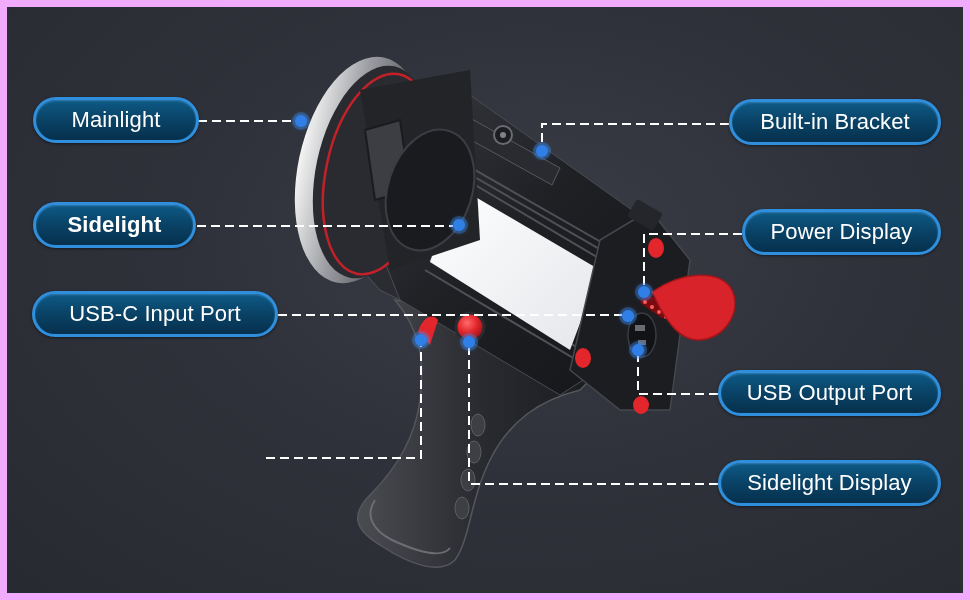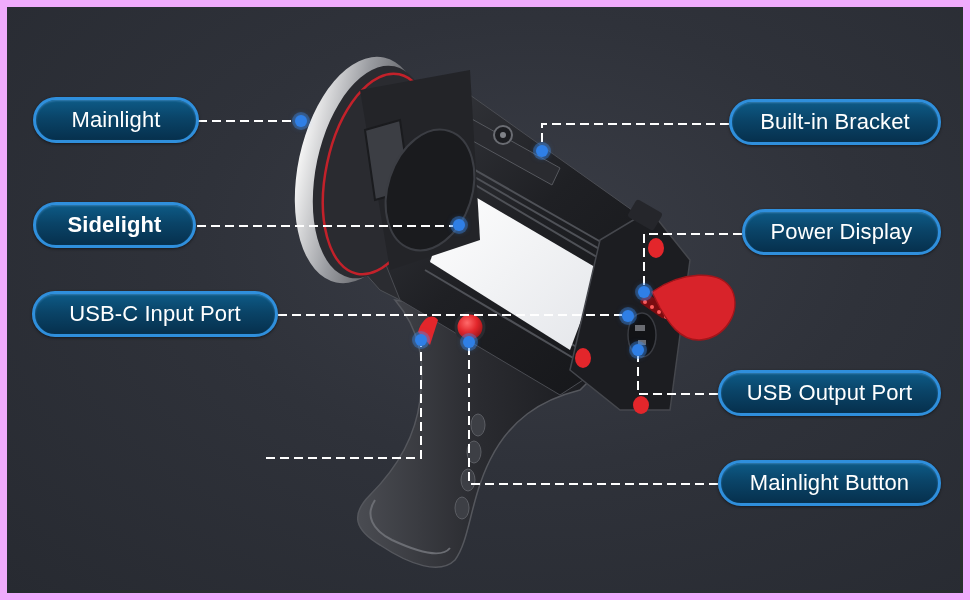--- a/index.html
+++ b/index.html
@@ -176,15 +176,15 @@
   <div class="pill" style="left:742px;top:209px;width:199px;">
     <span>Power Display</span>
   </div>
   <div class="pill" style="left:729px;top:99px;width:212px;">
     <span>Built-in Bracket</span>
   </div>
   <div class="pill" style="left:718px;top:370px;width:223px;text-align:center;">
     <span>USB Output Port</span>
   </div>
   <div class="pill" style="left:718px;top:460px;width:223px;">
-    <span>Mainlight Button</span>
+    <span>Sidelight Display</span>
   </div>
 </div>
 
 </body></html>

